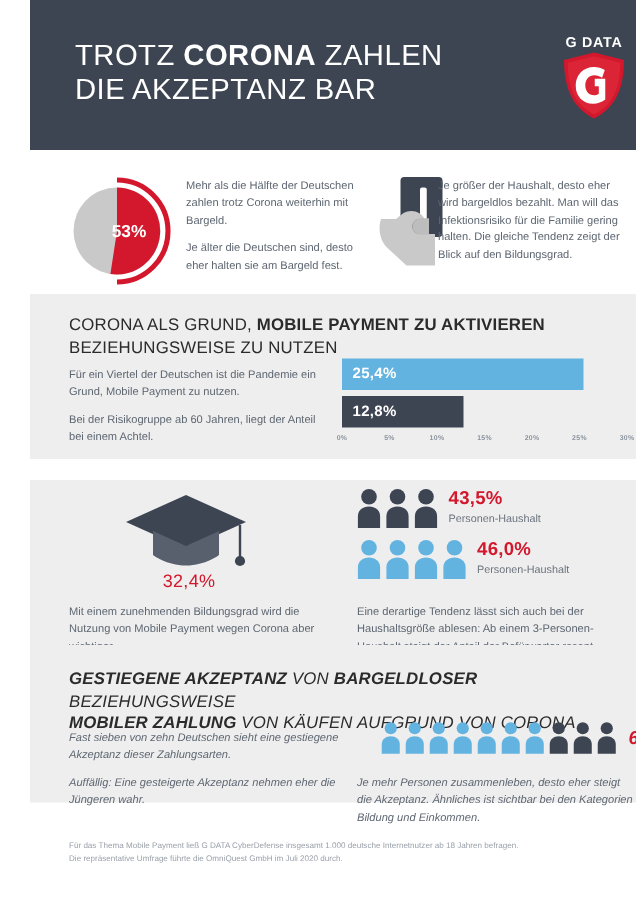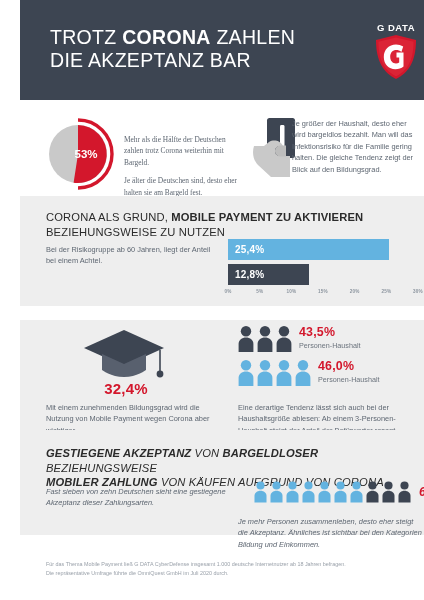--- a/index.html
+++ b/index.html
@@ -38,21 +38,21 @@
 
   .body-txt{
     font-size:7.4px;line-height:11.4px;color:#5d6671;
   }
   .body-txt p{margin:0 0 7px 0;}
   .body-txt p:last-child{margin-bottom:0;}
 
   
   .s1{top:100px;height:110px;}
   .pie-wrap{position:absolute;left:22px;top:16px;width:78px;height:80px;}
-  .s1-txt1{position:absolute;left:104px;top:34px;width:118px;font-family:Liberation Serif, serif;}
+  .s1-txt1{position:absolute;left:104px;top:18px;width:118px;}
   .card-wrap{position:absolute;left:230px;top:16px;width:52px;height:64px;}
   .s1-txt2{position:absolute;left:272px;top:18px;width:128px;}
 
   
   .s2{top:196px;height:110px;}
   .s2-head{position:absolute;left:26px;top:14px;width:360px;}
   .s2-txt{position:absolute;left:26px;top:48px;width:168px;}
   .chart2{position:absolute;left:208px;top:43px;width:190px;height:58px;}
   .bar-row{position:relative;height:21px;margin-bottom:4px;}
   .bar{
@@ -69,21 +69,21 @@
   .tick{
     position:absolute;top:0;font-size:4.6px;color:#8b949e;
     transform:translateX(-50%);font-weight:700;letter-spacing:.2px;
   }
 
   
   .s3{top:320px;height:110px;}
   .cap-wrap{position:absolute;left:62px;top:8px;width:84px;height:58px;}
   .s3-pct{
     position:absolute;left:60px;top:60px;width:92px;text-align:center;
-    color:#d3172c;font-size:15px;font-weight:700;letter-spacing:.2px;
+    color:#d3172c;font-size:12px;font-weight:400;letter-spacing:.2px;
   }
   .s3-txt{position:absolute;left:26px;top:82px;width:168px;}
   .ppl-block{position:absolute;left:0;top:0;}
   .ppl-row{display:flex;align-items:flex-start;}
   .ppl-icons{display:flex;gap:3px;}
   .ppl-label{margin-left:7px;}
   .ppl-pct{color:#d3172c;font-size:12.4px;font-weight:700;line-height:13px;letter-spacing:.2px;}
   .ppl-sub{font-size:7.2px;color:#6b737d;line-height:11px;margin-top:1px;}
   .s3-right-txt{position:absolute;left:218px;top:82px;width:182px;}
 
@@ -167,20 +167,21 @@
   </div>
 
   <div class="panel s2">
 
     <div class="s2-head sec-head">
       <span>CORONA ALS GRUND, </span><b>MOBILE PAYMENT ZU AKTIVIEREN</b><br>
       <span>BEZIEHUNGSWEISE ZU NUTZEN</span>
     </div>
 
     <div class="s2-txt body-txt">
+      <p>Für ein Viertel der Deutschen ist die Pandemie ein Grund, Mobile Payment zu nutzen.</p>
       <p>Bei der Risikogruppe ab 60 Jahren, liegt der Anteil bei einem Achtel.</p>
     </div>
 
     <div class="chart2">
       <div class="bar-row">
         <div class="bar blue" style="width:84.7%">
           <span>25,4%</span>
         </div>
       </div>
       <div class="bar-row">
@@ -273,20 +274,21 @@
 
   <div class="panel s4">
 
     <div class="s4-head sec-head">
       <b>GESTIEGENE AKZEPTANZ</b><span> VON </span><b>BARGELDLOSER</b><span> BEZIEHUNGSWEISE</span><br>
       <b>MOBILER ZAHLUNG</b><span> VON KÄUFEN AUFGRUND VON CORONA</span>
     </div>
 
     <div class="s4-txt body-txt">
       <p>Fast sieben von zehn Deutschen sieht eine gestiegene Akzeptanz dieser Zahlungsarten.</p>
+      <p>Auffällig: Eine gesteigerte Akzeptanz nehmen eher die Jüngeren wahr.</p>
     </div>
 
     <div class="s4-right">
       <div class="s4-figs">
         <div class="ppl-icons">
           <svg width="13" height="24" viewBox="0 0 16 26">
               <circle cx="8" cy="5" r="5" fill="#63b3e0"></circle>
               <path d="M0.6 26 L0.6 18 C0.6 14.2 3.9 11.6 8 11.6 C12.1 11.6 15.4 14.2 15.4 18 L15.4 26 Z" fill="#63b3e0"></path>
             </svg>
           <svg width="13" height="24" viewBox="0 0 16 26">

